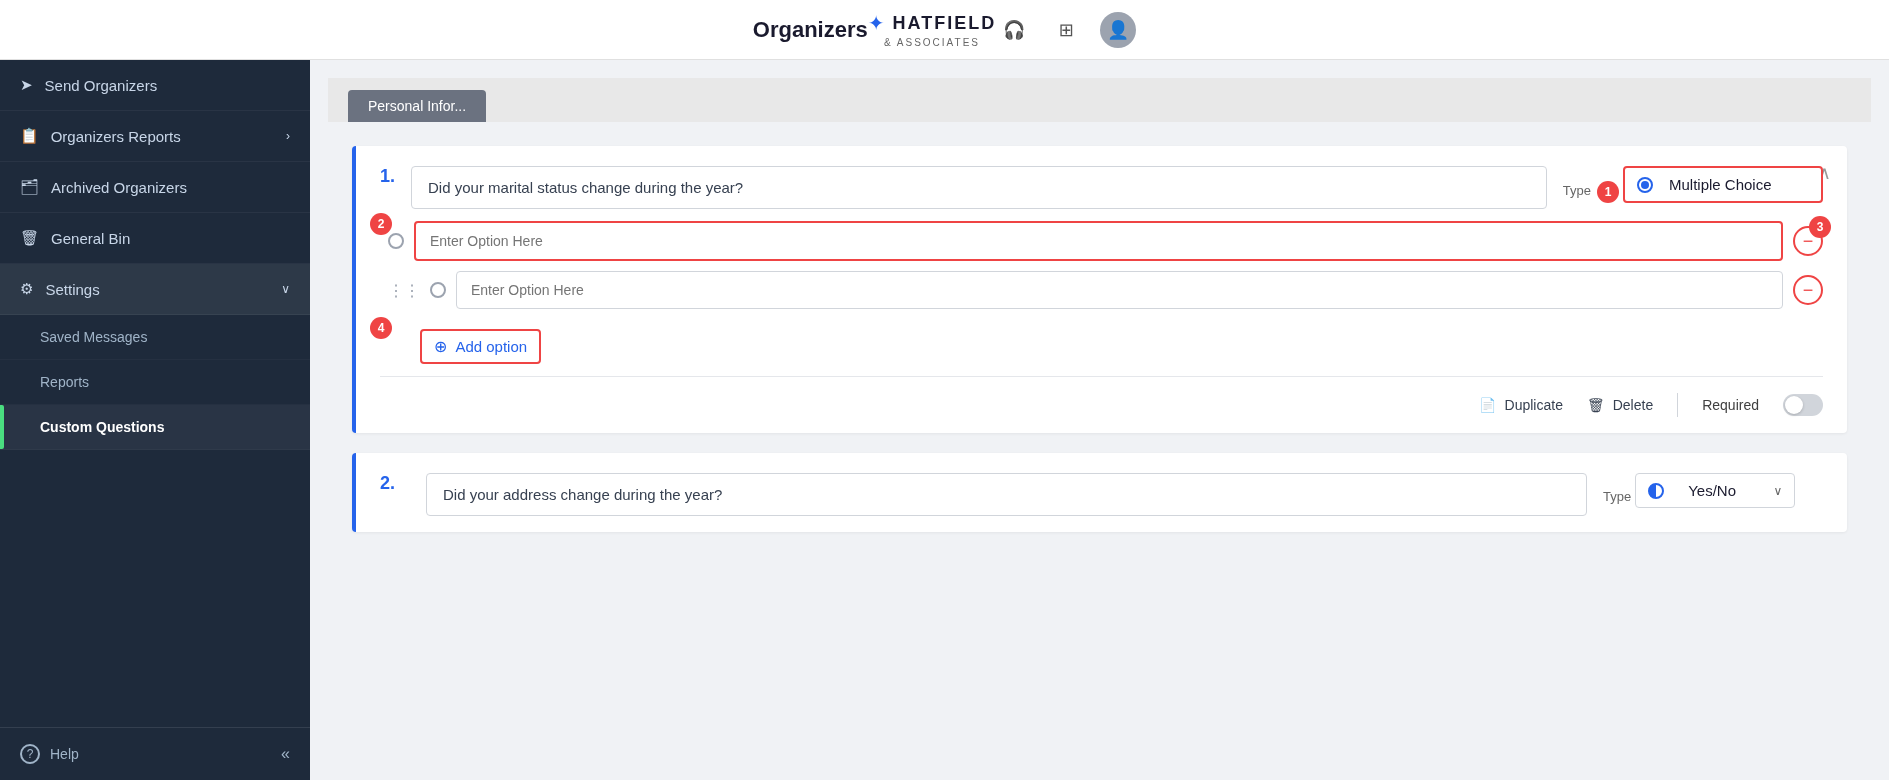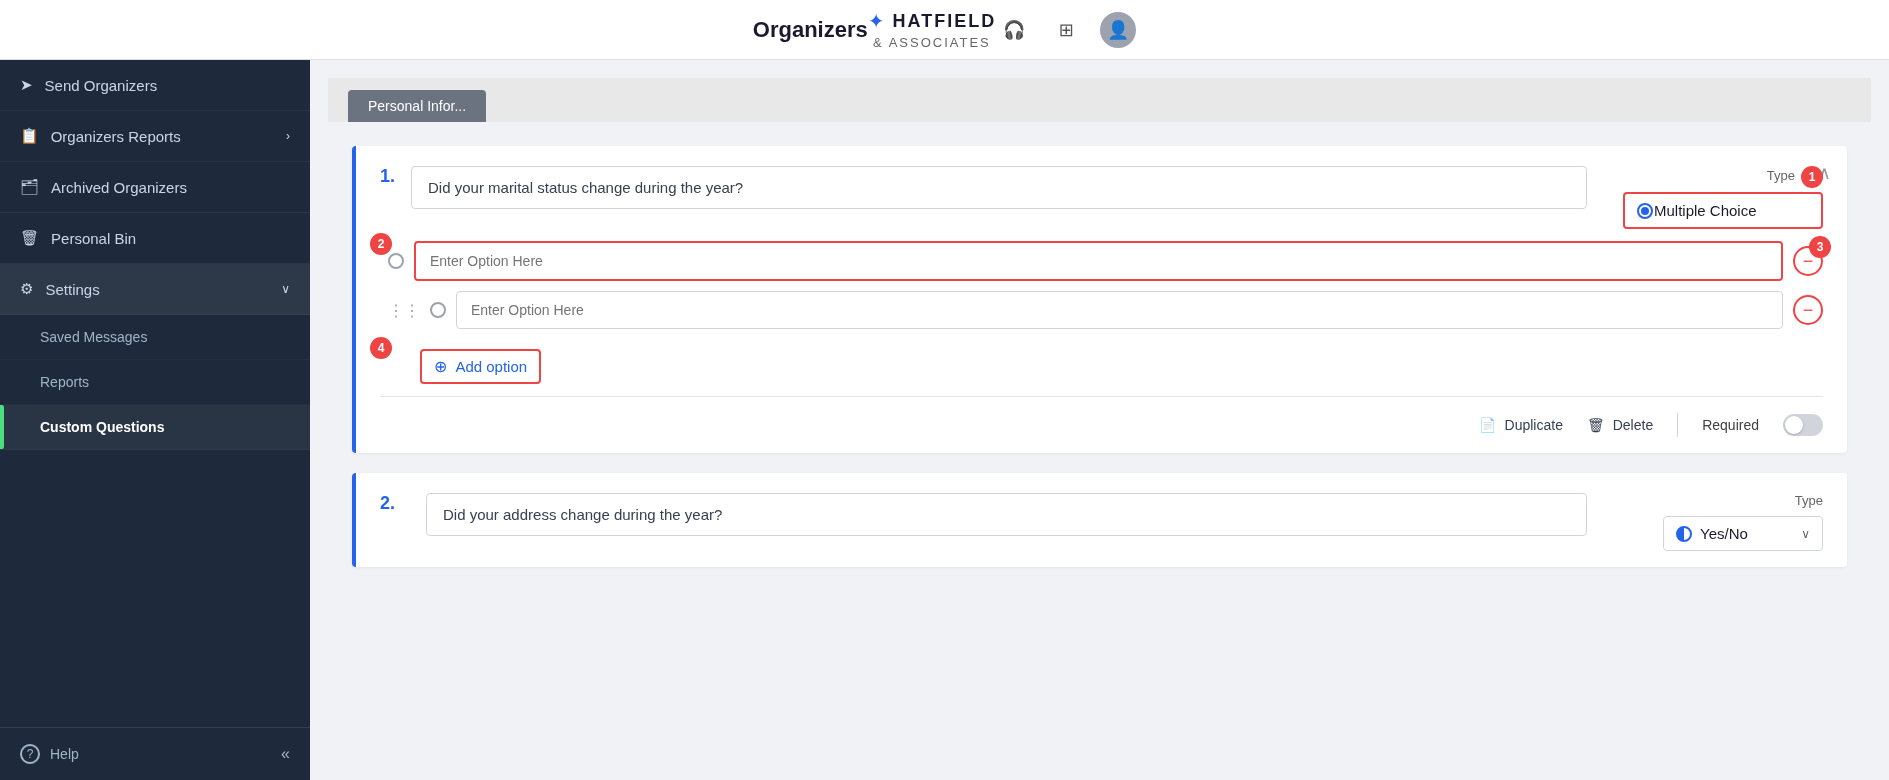--- a/index.html
+++ b/index.html
@@ -36,21 +36,21 @@
       color: #2563eb;
       font-size: 20px;
     }
     .logo-name {
       font-size: 18px;
       font-weight: 700;
       color: #1a1a2e;
       letter-spacing: 2px;
     }
     .logo-sub {
-      font-size: 13px;
+      font-size: 10px;
       color: #666;
       letter-spacing: 2px;
     }
     .top-nav-actions {
       display: flex;
       align-items: center;
       gap: 16px;
     }
     .nav-icon-btn {
       width: 36px;
@@ -211,34 +211,33 @@
     }
 
     .question-header {
       display: flex;
       align-items: flex-start;
       gap: 16px;
       margin-bottom: 12px;
     }
     .question-type-section {
       display: flex;
-      flex-direction: column;
       align-items: flex-end;
       gap: 4px;
       min-width: 220px;
     }
     .type-label {
       font-size: 13px;
       color: #666;
       margin-bottom: 4px;
     }
     .type-select-box {
       display: flex;
       align-items: center;
-      gap: 1px;
+      gap: 16px;
       border: 2px solid #ef4444;
       border-radius: 4px;
       padding: 8px 12px;
       font-size: 15px;
       color: #1a1a2e;
       cursor: pointer;
       background: #fff;
       min-width: 200px;
       position: relative;
     }
@@ -410,21 +409,21 @@
       box-shadow: 0 1px 3px rgba(0,0,0,0.06);
     }
     .question-header-2 {
       display: flex;
       align-items: flex-start;
       gap: 16px;
     }
     .type-select-box-2 {
       display: flex;
       align-items: center;
-      gap: 8px;
+      gap: 24px;
       border: 1px solid #d1d5db;
       border-radius: 4px;
       padding: 8px 12px;
       font-size: 15px;
       color: #1a1a2e;
       cursor: pointer;
       background: #fff;
       min-width: 160px;
     }
     .type-radio-half {
@@ -470,21 +469,21 @@
       <span>📋</span>
       <span>Organizers Reports</span>
       <span class="chevron">›</span>
     </div>
     <div class="sidebar-item">
       <span>🗂</span>
       <span>Archived Organizers</span>
     </div>
     <div class="sidebar-item">
       <span>🗑</span>
-      <span>Personal Bin</span>
+      <span>General Bin</span>
     </div>
     <div class="sidebar-item active-section">
       <span>⚙</span>
       <span>Settings</span>
       <span class="chevron">∨</span>
     </div>
     <div class="sidebar-sub-item">
       <span>Saved Messages</span>
     </div>
     <div class="sidebar-sub-item">

